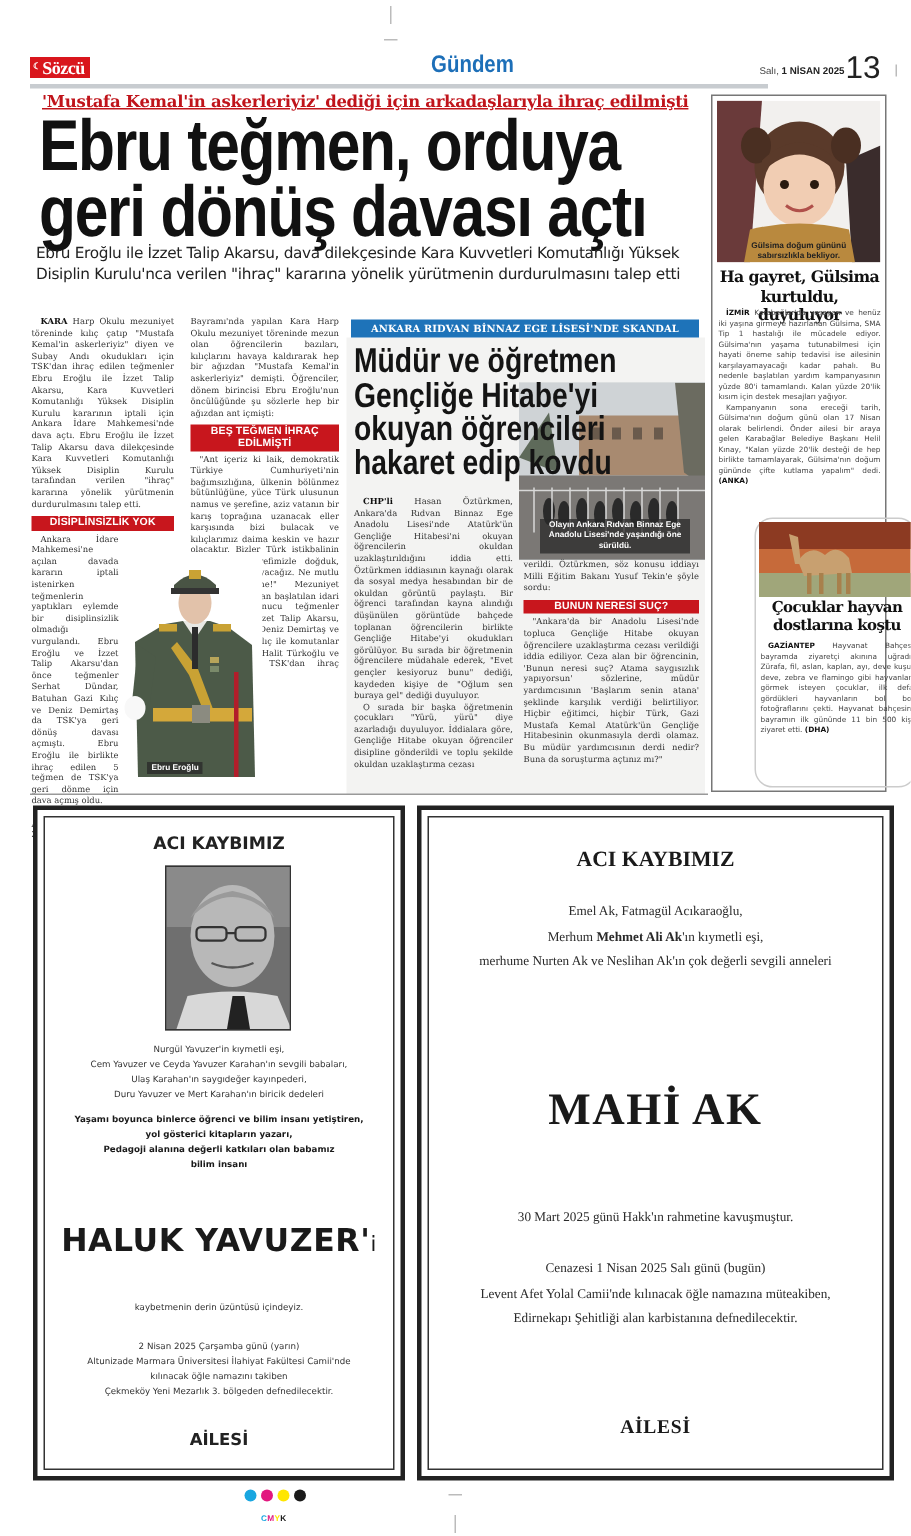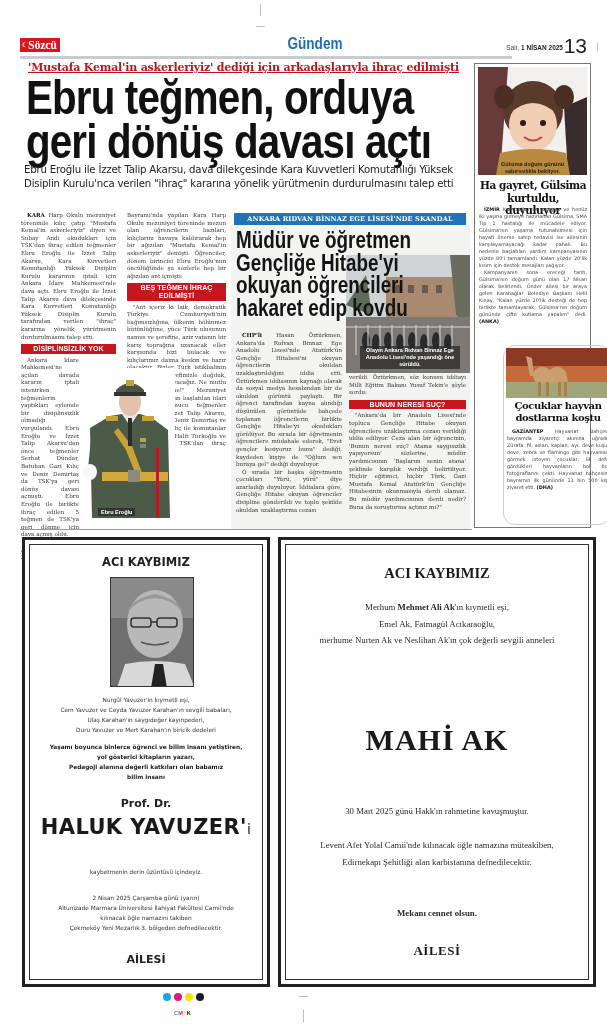--- a/index.html
+++ b/index.html
@@ -270,48 +270,47 @@
       <div>Cem Yavuzer ve Ceyda Yavuzer Karahan'ın sevgili babaları,</div>
       <div>Ulaş Karahan'ın saygıdeğer kayınpederi,</div>
       <div>Duru Yavuzer ve Mert Karahan'ın biricik dedeleri</div>
     </div>
     <div class="o-text-sans bold" style="top:197px;">
       <div>Yaşamı boyunca binlerce öğrenci ve bilim insanı yetiştiren,</div>
       <div>yol gösterici kitapların yazarı,</div>
       <div>Pedagoji alanına değerli katkıları olan babamız</div>
       <div>bilim insanı</div>
     </div>
-    <div class="o-profdr" style="top:252px;">Prof. Dr.</div>
     <div class="o-bigname" style="top:270px;"><span>HALUK YAVUZER'</span><small>i</small></div>
     <div class="o-text-sans" style="top:322px;">kaybetmenin derin üzüntüsü içindeyiz.</div>
     <div class="o-text-sans" style="top:348px;">
       <div>2 Nisan 2025 Çarşamba günü (yarın)</div>
       <div>Altunizade Marmara Üniversitesi İlahiyat Fakültesi Camii'nde</div>
       <div>kılınacak öğle namazını takiben</div>
       <div>Çekmeköy Yeni Mezarlık 3. bölgeden defnedilecektir.</div>
     </div>
     <div class="o-title-sans" style="top:408px;font-size:11px;">AİLESİ</div>
   </div>
 </div>
 
 <div class="obit obit-right">
   <div class="obit-inner">
     <div class="o-title-serif" style="top:20px;">ACI KAYBIMIZ</div>
     <div class="o-text-serif" style="top:54px;">
+      <div>Emel Ak, Fatmagül Acıkaraoğlu,</div>
       <div><span>Merhum </span><b>Mehmet Ali Ak</b><span>'ın kıymetli eşi,</span></div>
-      <div>Emel Ak, Fatmagül Acıkaraoğlu,</div>
       <div>merhume Nurten Ak ve Neslihan Ak'ın çok değerli sevgili anneleri</div>
     </div>
     <div class="o-mahi" style="top:178px;">MAHİ AK</div>
     <div class="o-text-serif" style="top:258px;">30 Mart 2025 günü Hakk'ın rahmetine kavuşmuştur.</div>
     <div class="o-text-serif" style="top:292px;">
+      <div>Cenazesi 1 Nisan 2025 Salı günü (bugün)</div>
       <div>Levent Afet Yolal Camii'nde kılınacak öğle namazına müteakiben,</div>
       <div>Edirnekapı Şehitliği alan karbistanına defnedilecektir.</div>
     </div>
-    <div class="o-text-serif bold" style="top:360px;">Mekanı cennet olsun.</div>
     <div class="o-ailesi-serif" style="top:398px;">AİLESİ</div>
   </div>
 </div>
 
 <div class="cmyk-dots">
   <div class="dot" style="background:#19a6e0"></div>
   <div class="dot" style="background:#e2177f"></div>
   <div class="dot" style="background:#ffe600"></div>
   <div class="dot" style="background:#1a1a1a"></div>
 </div>

